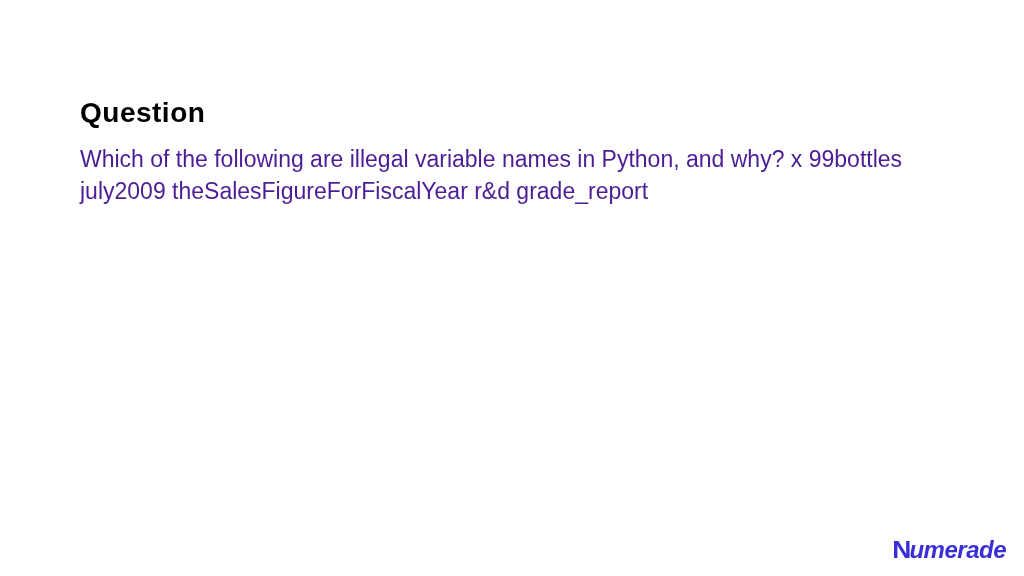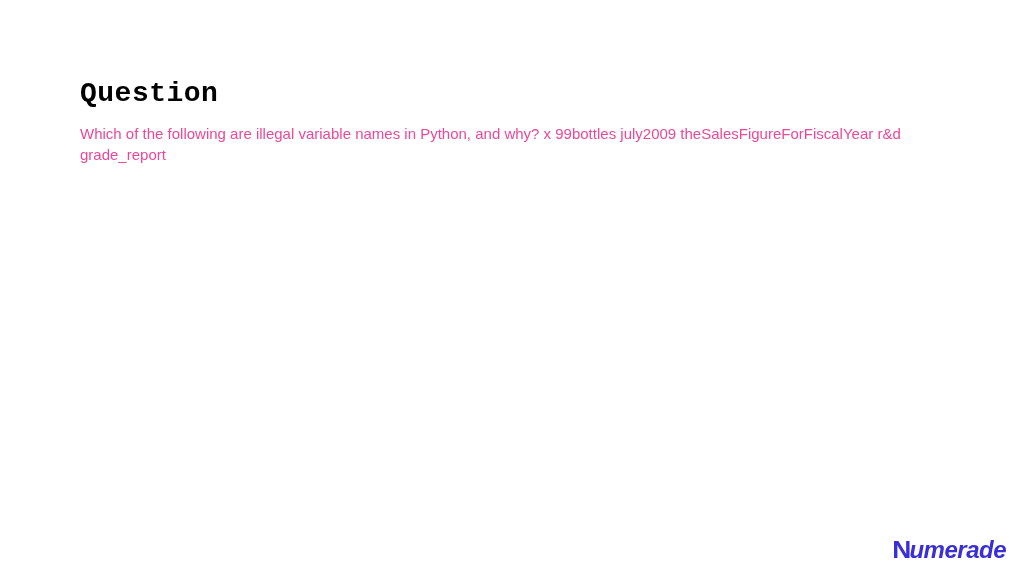--- a/index.html
+++ b/index.html
@@ -11,31 +11,32 @@
       width: 1024px;
       height: 576px;
       background: #ffffff;
       font-family: -apple-system, BlinkMacSystemFont, "Segoe UI", Helvetica, Arial, sans-serif;
       position: relative;
     }
     .content {
       padding: 78px 80px 0 80px;
     }
     .question-heading {
-      font-family: Liberation Mono, monospace;
+      font-family: Liberation Sans, sans-serif;
       font-size: 28px;
       font-weight: 700;
       color: #000000;
       margin-bottom: 14px;
       letter-spacing: 0.5px;
+      margin-top: 19px;
     }
     .question-body {
-      font-size: 15px;
+      font-size: 23px;
       line-height: 1.4;
-      color: #ec4899;
+      color: #4c1d95;
       max-width: 860px;
     }
     .logo {
       position: absolute;
       bottom: 12px;
       right: 18px;
       font-family: -apple-system, BlinkMacSystemFont, "Segoe UI", Helvetica, Arial, sans-serif;
       font-size: 24px;
       font-weight: 700;
       color: #3a2fd6;

